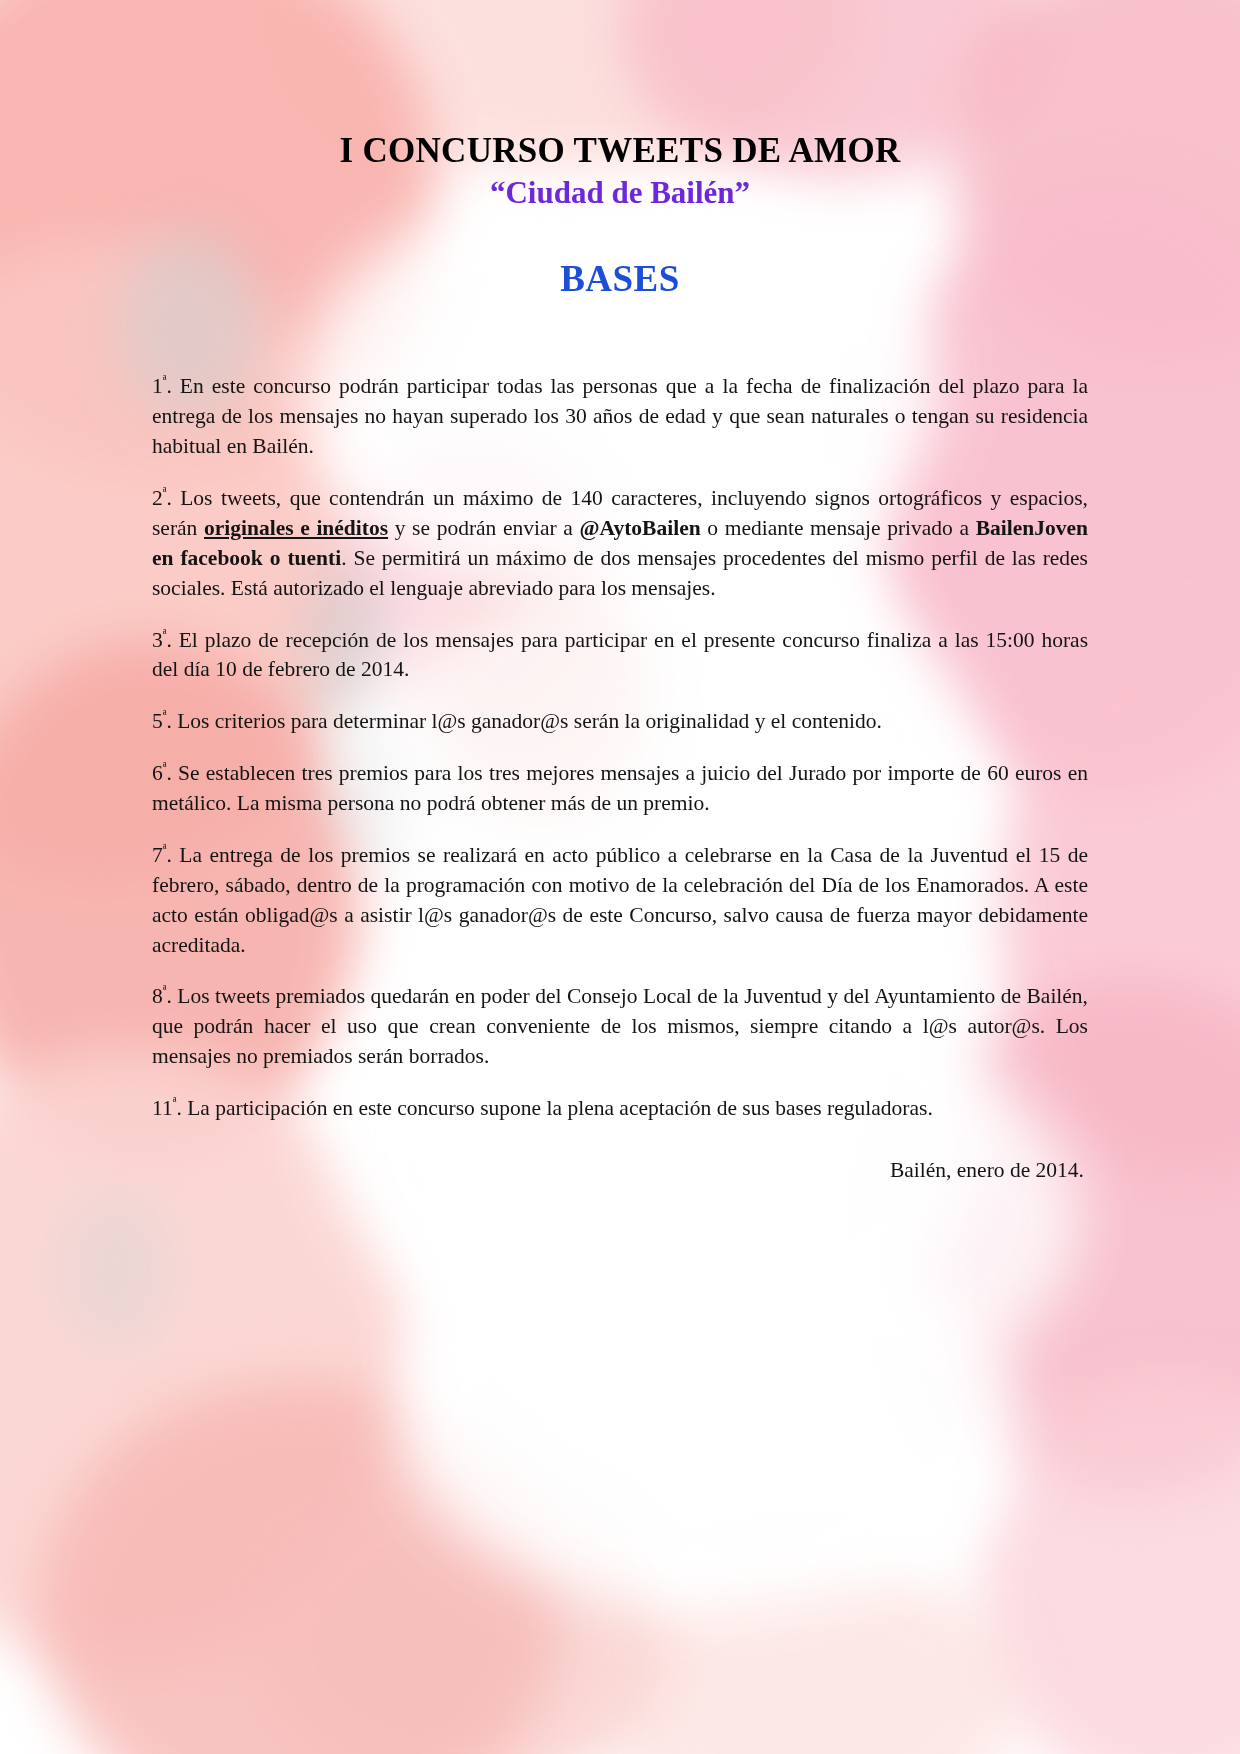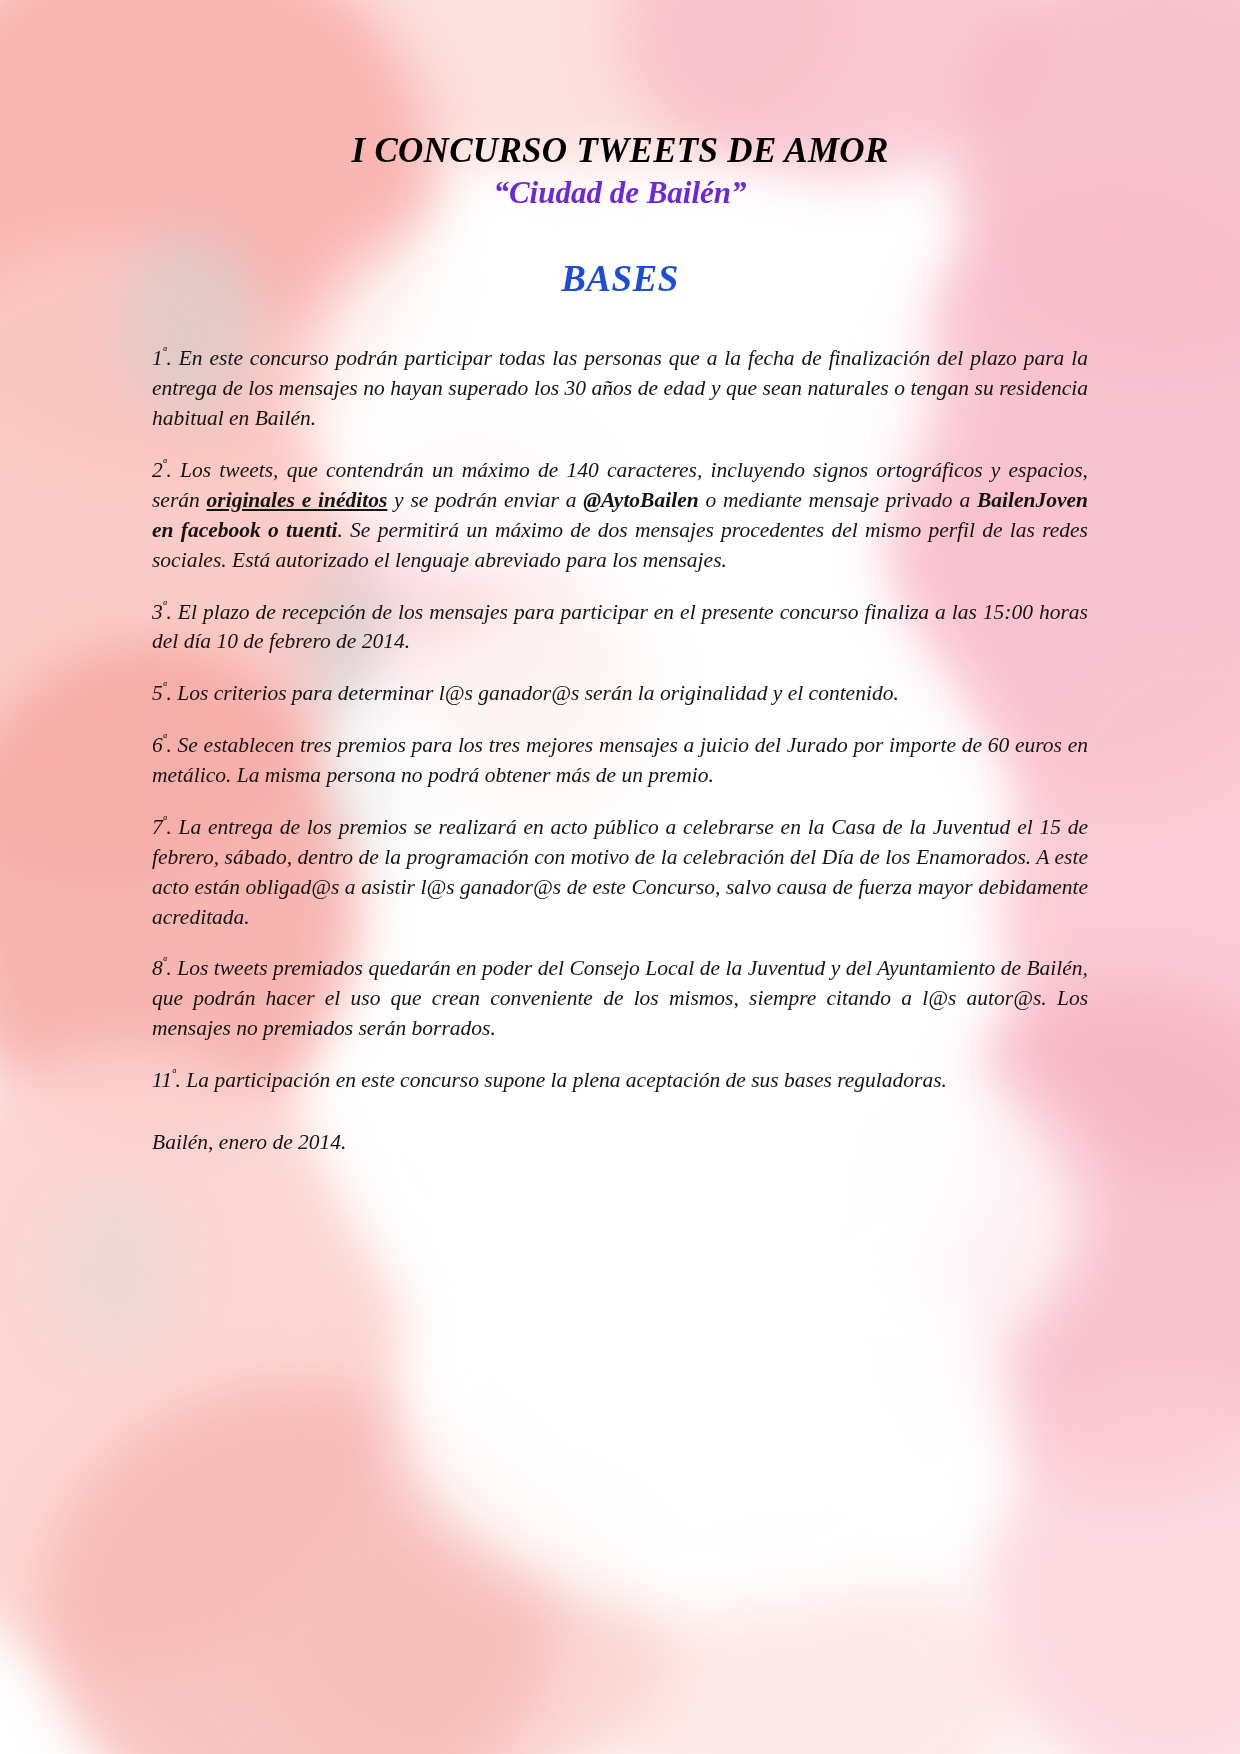--- a/index.html
+++ b/index.html
@@ -72,21 +72,20 @@
   .c5 { left:520px; top:1040px; width:560px; height:360px; opacity:.8; }
 
   
   #page {
     position: relative;
     z-index: 2;
     width: 1240px;
     height: 1754px;
     box-sizing: border-box;
     padding: 130px 152px 4px 152px;
-    font-style: italic;
   }
 
   #doc-header { text-align: center; }
 
   .title-main {
     font-family: "Liberation Serif", "DejaVu Serif", serif;
     font-weight: bold;
     font-size: 35px;
     letter-spacing: .3px;
     color: #000;
@@ -104,21 +103,21 @@
   .title-bases {
     font-family: "Liberation Serif", "DejaVu Serif", serif;
     font-weight: bold;
     font-size: 37px;
     color: #1d4ed8;
     margin: 46px 0 0 0;
     letter-spacing: .5px;
   }
 
   #rules-body {
-    margin-top: 44px;
+    margin-top: 72px;
   }
 
   .rule {
     font-family: "Liberation Serif", "DejaVu Serif", serif;
     font-size: 21.5px;
     line-height: 1.39;
     color: #141414;
     text-align: justify;
     text-justify: inter-word;
     margin: 0 0 22px 0;
@@ -130,20 +129,21 @@
     vertical-align: super;
     line-height: 0;
   }
   .rule b { font-weight: bold; }
   .rule .u { font-weight: bold; text-decoration: underline; }
 
   #signature {
     font-family: "Liberation Serif", "DejaVu Serif", serif;
     font-size: 21.5px;
     color: #141414;
+    text-align: right;
     margin-top: 34px;
     padding-right: 4px;
   }
 </style>
 </head>
 <body>
 
 <div id="bg-watermark">
   <div class="petal p6"></div>
   <div class="petal p7"></div>

